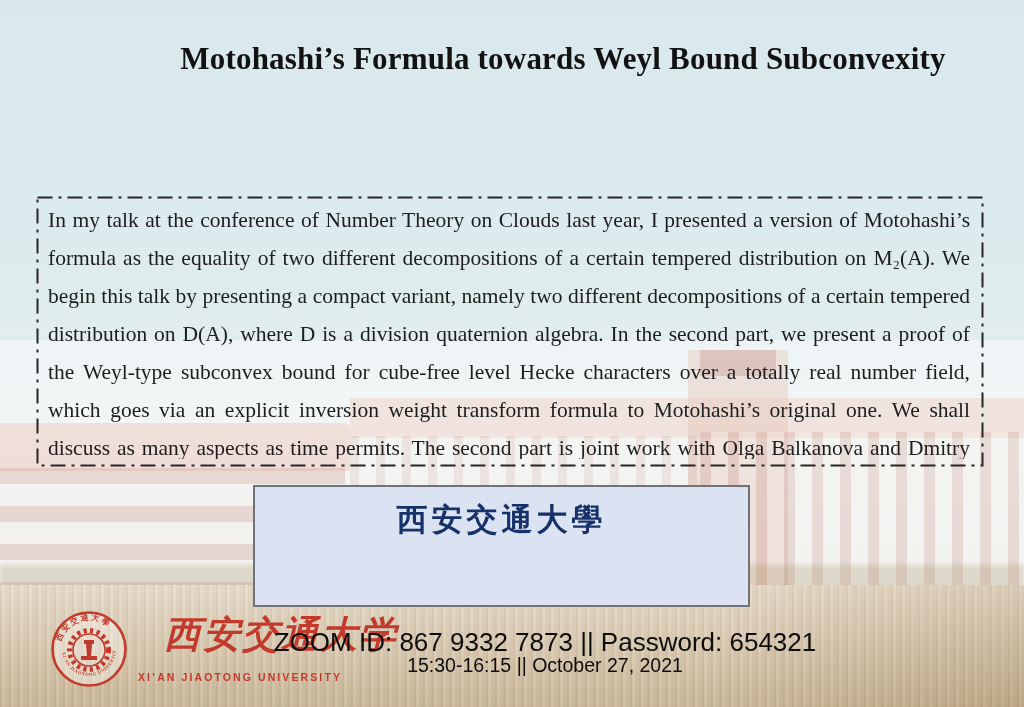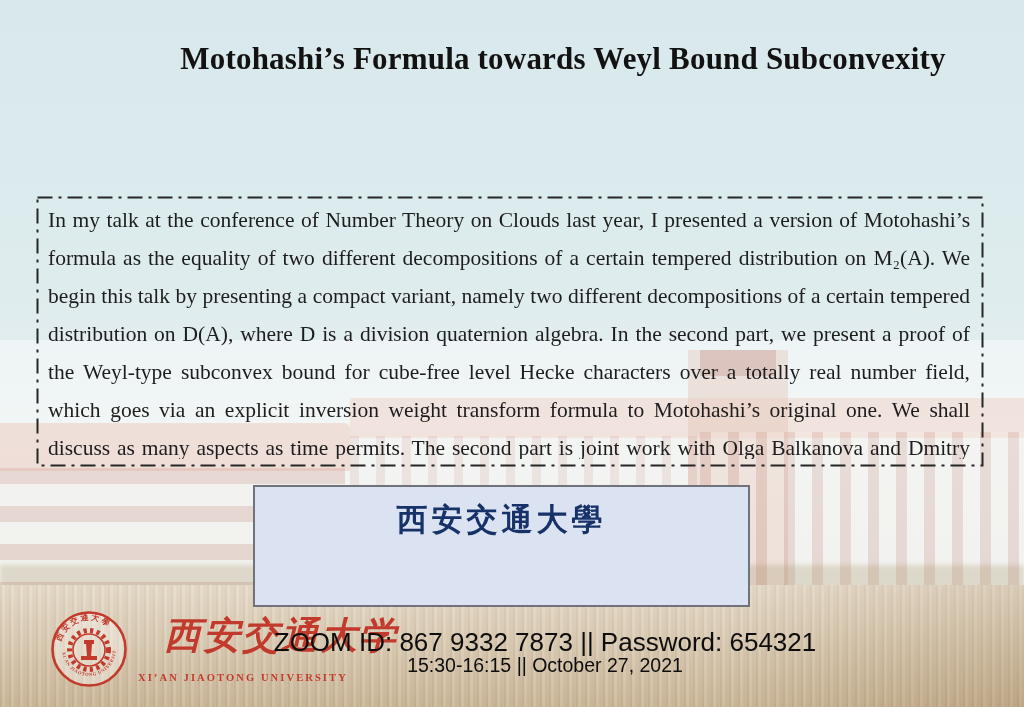--- a/index.html
+++ b/index.html
@@ -44,21 +44,21 @@
     background:#dbe2f2;border:2px solid #70737a;text-align:center;color:#163268;}
   .seminar .en{margin-top:16px;font-family:"Liberation Sans","DejaVu Sans",sans-serif;
     font-size:28px;letter-spacing:.5px;}
   .seminar .zh{margin-top:12px;font-size:31px;font-weight:bold;letter-spacing:4px;}
   
   .logo{position:absolute;left:50px;top:610px;display:flex;align-items:center;}
   .seal{width:78px;height:78px;flex:0 0 auto;}
   .uni-names{margin-left:10px;color:#c23a2c;}
   .uni-zh{font-size:37px;font-weight:bold;font-style:italic;letter-spacing:2px;line-height:40px;padding-left:26px;}
   .uni-en{font-size:10.5px;font-weight:bold;letter-spacing:2.1px;margin-top:16px;
-    font-family:Liberation Serif, serif;}
+    font-family:Liberation Sans, sans-serif;}
   .meeting{position:absolute;left:66px;top:631px;width:958px;text-align:center;
     font-family:"Liberation Sans","DejaVu Sans",sans-serif;color:#0d0d0d;}
   .meeting .l1{font-size:26px;line-height:23px;}
   .meeting .l2{font-size:19.5px;line-height:23px;}
 </style>
 </head>
 <body>
 
 <div class="poster">
 

